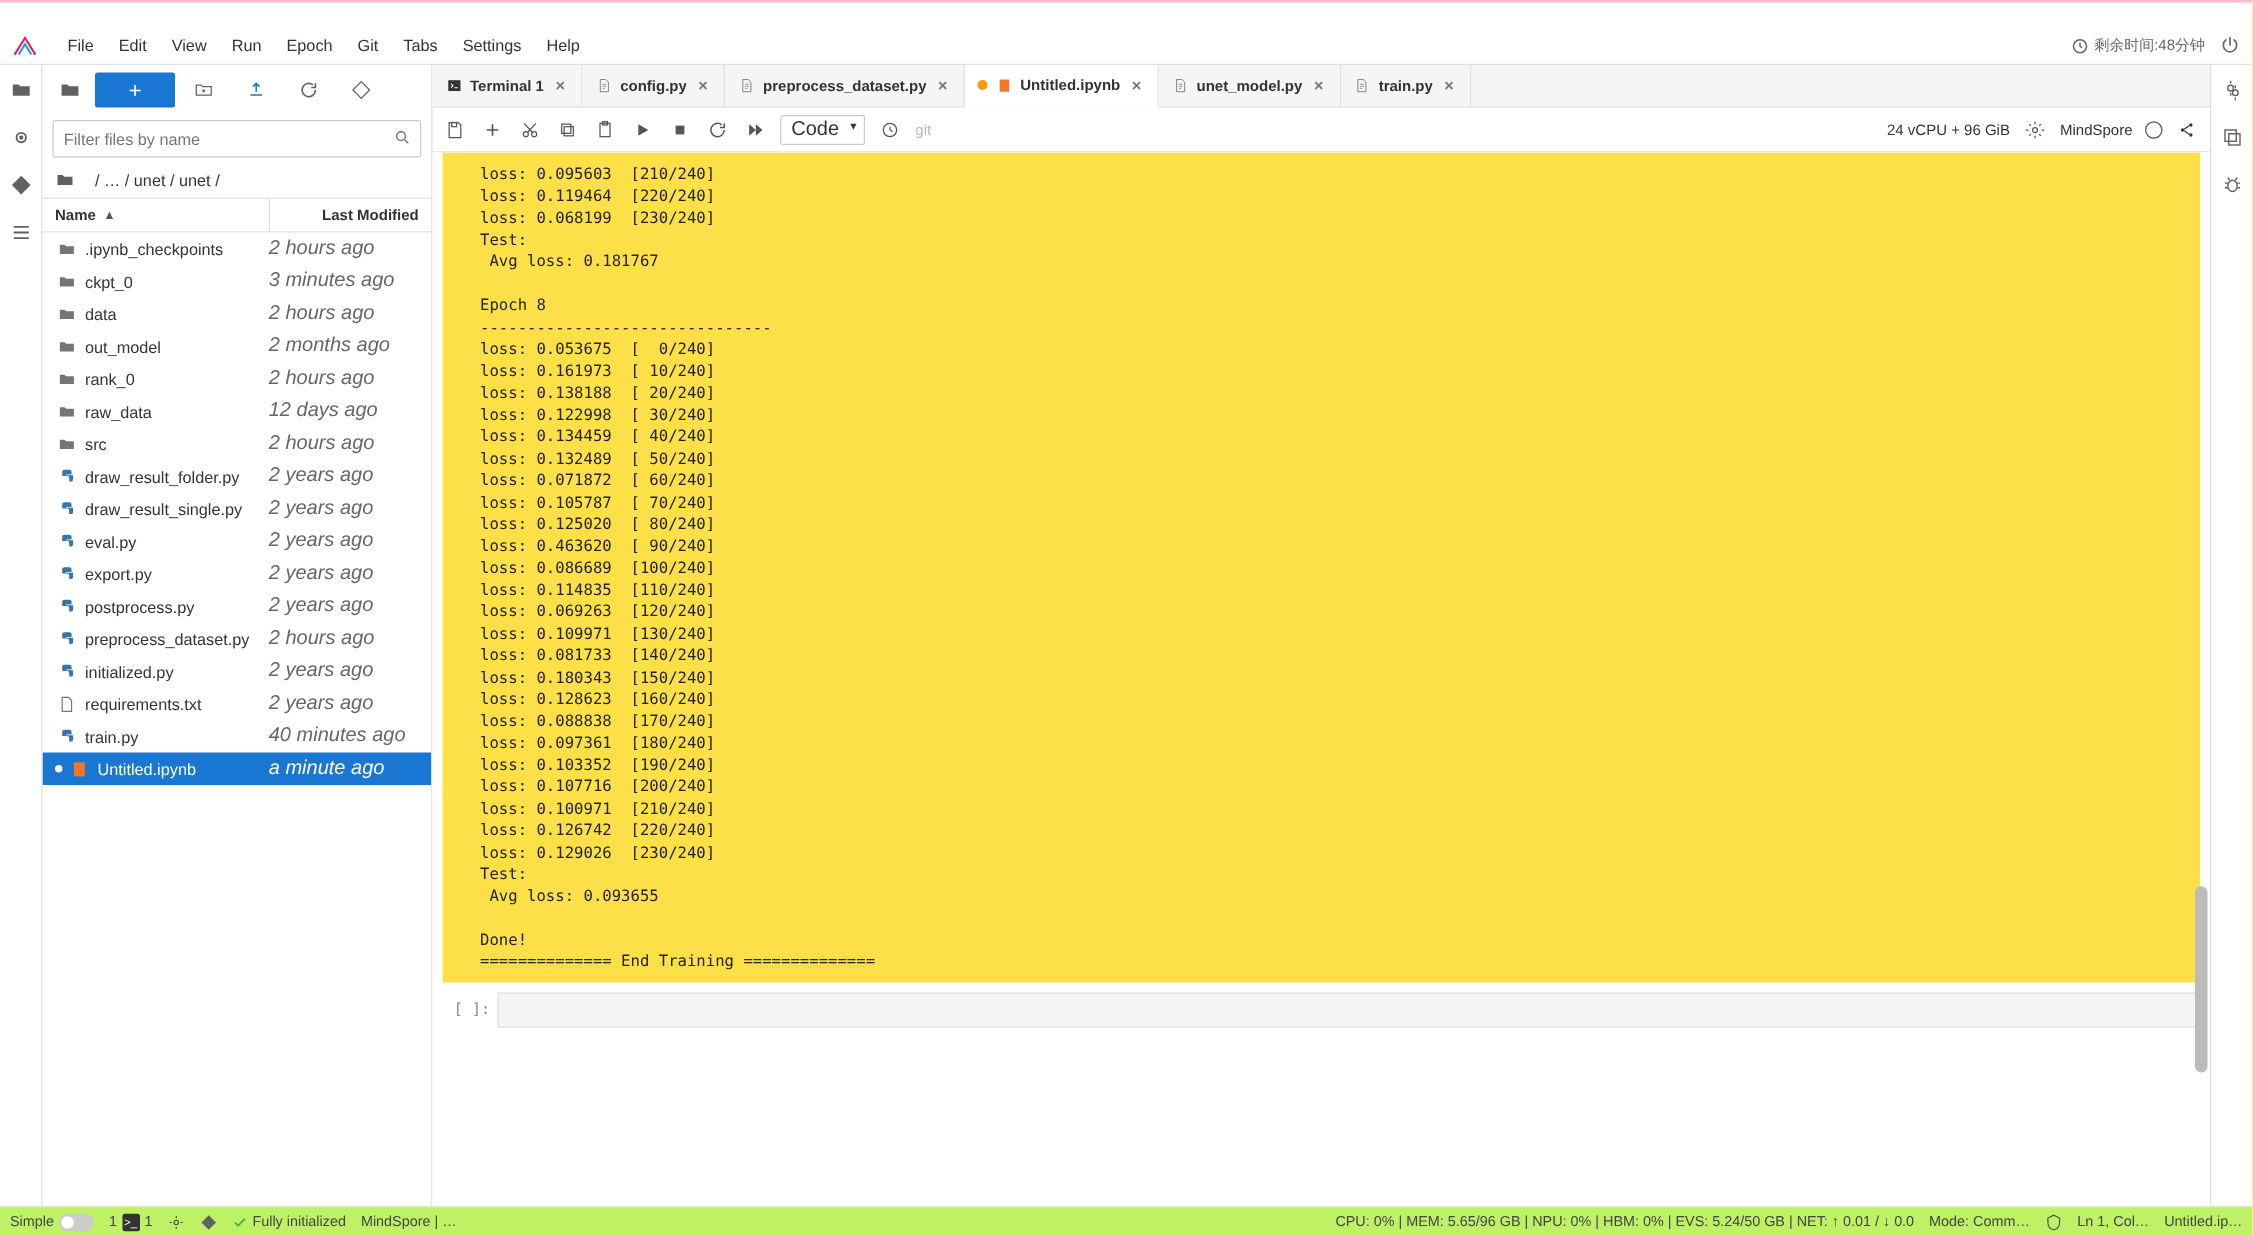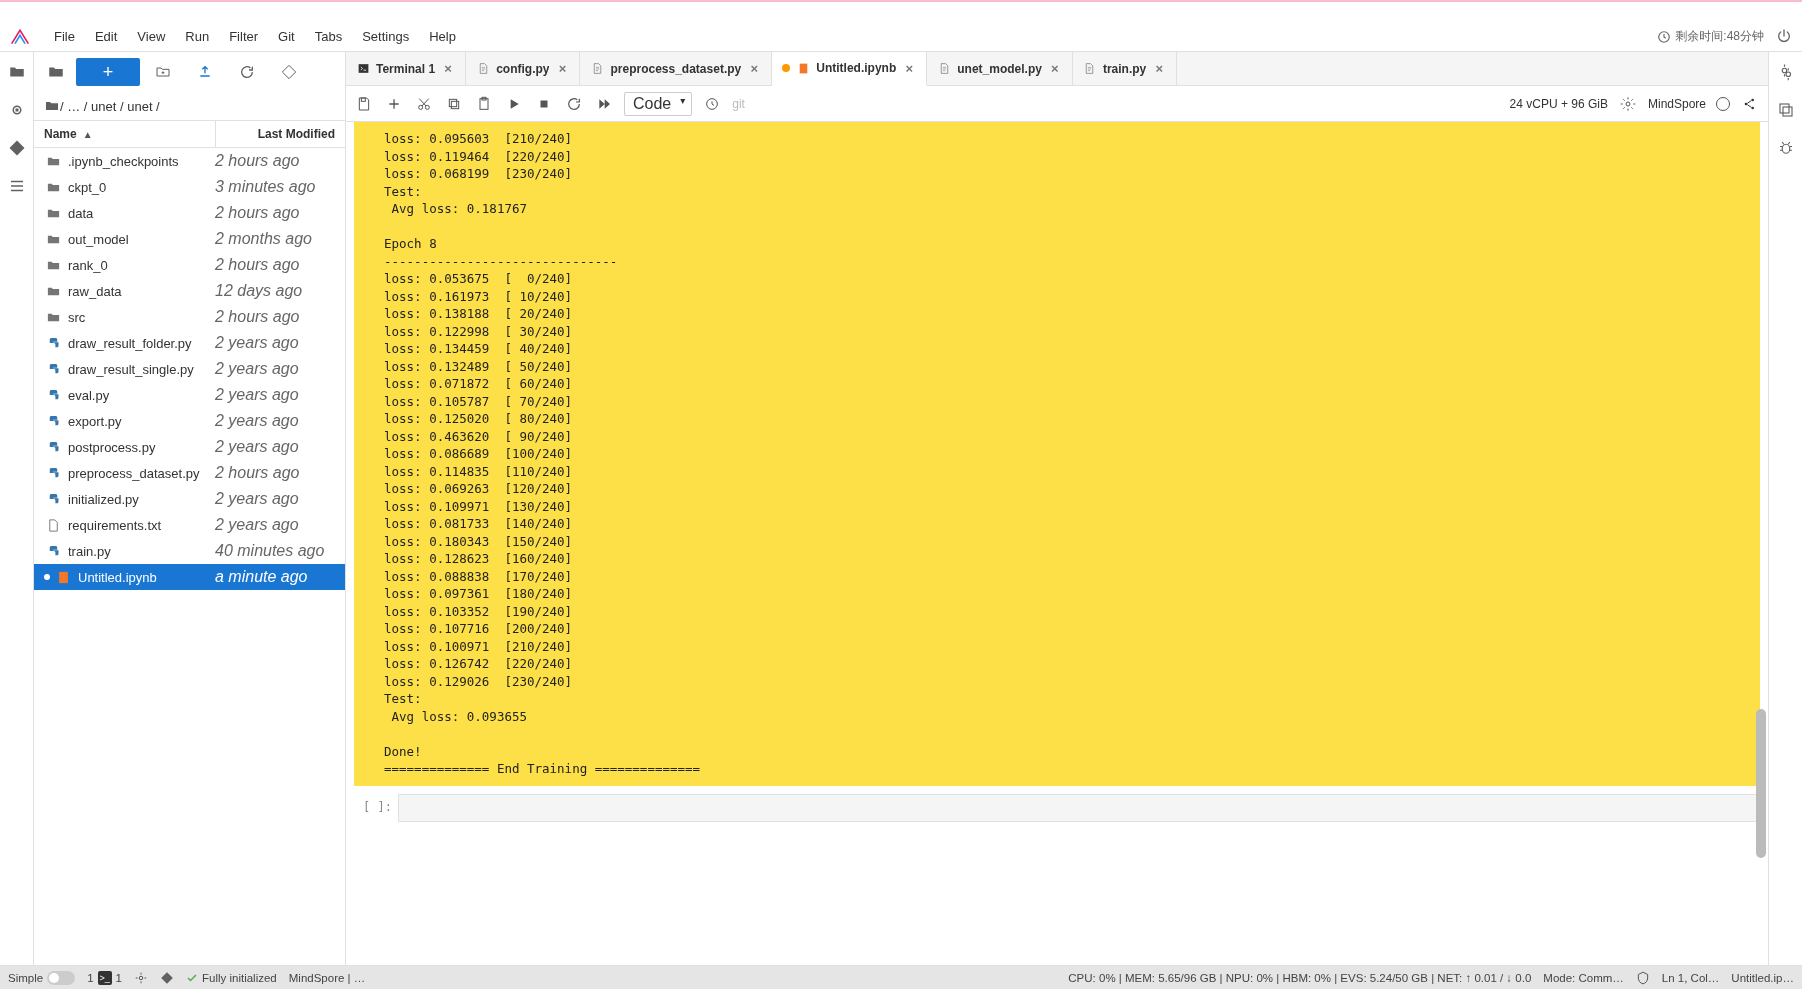--- a/index.html
+++ b/index.html
@@ -23,21 +23,21 @@
 .sidebar-toolbar { display: flex; align-items: center; padding: 6px 6px; gap:4px; }
 .sidebar-toolbar .new-launcher { width:32px;height:28px;display:flex;align-items:center;justify-content:center;color:#616161;cursor:pointer;}
 .sidebar-toolbar .btn-blue { background:#1976d2;color:#fff;width:64px;height:28px;border:none;border-radius:2px;display:flex;align-items:center;justify-content:center;cursor:pointer;font-size:18px;}
 .sidebar-toolbar .tool-icon { width:38px;height:28px;display:flex;align-items:center;justify-content:center;color:#616161;cursor:pointer;}
 
 .filter-row { padding: 4px 8px; }
 .filter-input { width:100%; height:30px; border:1px solid #ccc; border-radius:2px; padding:0 30px 0 8px; font-size:13px; position:relative;}
 .filter-wrap { position:relative; }
 .filter-wrap .search-icon{position:absolute;right:8px;top:7px;color:#777;}
 
-.breadcrumb { display:flex; align-items:center; gap:0; padding:6px 10px; font-size:13px; color:#333; }
+.breadcrumb { display:flex; align-items:center; gap:16px; padding:6px 10px; font-size:13px; color:#333; }
 .breadcrumb .folder-icon{color:#616161;}
 .breadcrumb span{cursor:pointer;}
 
 .file-header { display:flex; border-top:1px solid #e0e0e0; border-bottom:1px solid #e0e0e0; font-weight:600; font-size:12px;}
 .file-header .col-name{flex:1;padding:6px 10px;display:flex;align-items:center;gap:6px;}
 .file-header .col-mod{width:130px;padding:6px 10px;text-align:right;border-left:1px solid #e0e0e0;}
 .file-header .sort-icon{font-size:10px;color:#555;}
 
 .file-list { flex:1; overflow-y:auto; }
 .file-row { display:flex; align-items:center; padding:4px 10px; cursor:pointer; height:26px;}
@@ -71,21 +71,21 @@
 .cell-input { display:flex; }
 .cell-prompt { width:44px; font-family:monospace; font-size:12px; color:#888; text-align:right; padding:6px 6px 0 0;}
 .cell-code { flex:1; background:#f5f5f5; border:1px solid #e0e0e0; min-height:28px; padding:4px 8px;}
 
 .nb-scrollbar{position:absolute;right:0;top:8px;width:14px;height:calc(100% - 16px);}
 .nb-scrollbar .thumb{position:absolute;right:2px;width:10px;background:#bbb;border-radius:5px;top:70%;height:18%;}
 
 .right-bar { width:34px; border-left:1px solid #e0e0e0; display:flex;flex-direction:column;align-items:center;padding-top:10px;gap:18px;}
 .right-bar .r-icon{width:20px;height:20px;color:#616161;cursor:pointer;display:flex;align-items:center;justify-content:center;}
 
-.statusbar { display:flex; align-items:center; height:24px; border-top:1px solid #e0e0e0; font-size:11.5px; padding:0 8px; gap:12px; background:#e5e5e5;}
+.statusbar { display:flex; align-items:center; height:24px; border-top:1px solid #e0e0e0; font-size:11.5px; padding:0 8px; gap:12px; background:#bef264;}
 .statusbar .sb-item{display:flex;align-items:center;gap:4px;color:#444;}
 .statusbar .spacer{flex:1;}
 .statusbar .toggle{width:28px;height:14px;background:#ccc;border-radius:7px;position:relative;}
 .statusbar .toggle::after{content:"";position:absolute;left:2px;top:2px;width:10px;height:10px;background:#fff;border-radius:50%;}
 .statusbar .term-badge{background:#333;color:#fff;width:14px;height:14px;display:flex;align-items:center;justify-content:center;font-size:9px;border-radius:2px;}
 
 svg{display:block;}
 </style>
 </head>
 <body>
@@ -97,21 +97,21 @@
       <svg viewBox="0 0 24 24" width="20" height="20">
           <path d="M2 20 L12 4 L22 20" fill="none" stroke="#e91e63" stroke-width="2"></path>
           <path d="M6 20 L12 10 L18 20" fill="none" stroke="#2196f3" stroke-width="2"></path>
         </svg>
     </div>
     <div id="menu-items" style="display: flex;">
         <span class="menu-item">File</span>
         <span class="menu-item">Edit</span>
         <span class="menu-item">View</span>
         <span class="menu-item">Run</span>
-        <span class="menu-item">Filter</span>
+        <span class="menu-item">Epoch</span>
         <span class="menu-item">Git</span>
         <span class="menu-item">Tabs</span>
         <span class="menu-item">Settings</span>
         <span class="menu-item">Help</span>
       </div>
     <div class="spacer"></div>
     <div class="rtime">
       <svg width="14" height="14" viewBox="0 0 24 24">
           <circle cx="12" cy="12" r="9" fill="none" stroke="#666" stroke-width="2"></circle>
           <path d="M12 7v5l3 2" stroke="#666" stroke-width="2" fill="none"></path>
@@ -173,20 +173,31 @@
         <div class="tool-icon">
             <svg viewBox="0 0 24 24" width="16" height="16">
               <path d="M20 12a8 8 0 1 1-3-6.2M20 4v5h-5" fill="none" stroke="#616161" stroke-width="2"></path>
             </svg>
           </div>
         <div class="tool-icon">
             <svg viewBox="0 0 24 24" width="16" height="16">
               <path d="M12 2l10 10-10 10L2 12z" fill="none" stroke="#616161" stroke-width="1.5"></path>
             </svg>
           </div>
+      </div>
+      <div class="filter-row">
+        <div class="filter-wrap">
+          <input class="filter-input" placeholder="Filter files by name" style="">
+          <span class="search-icon">
+              <svg width="14" height="14" viewBox="0 0 24 24">
+                <circle cx="10" cy="10" r="6" fill="none" stroke="#777" stroke-width="2"></circle>
+                <path d="M15 15l5 5" stroke="#777" stroke-width="2"></path>
+              </svg>
+            </span>
+        </div>
       </div>
       <div class="breadcrumb">
         <span class="folder-icon">
             <svg viewBox="0 0 24 24" width="16" height="16">
               <path d="M3 6h6l2 2h10v10H3z" fill="#616161"></path>
             </svg>
           </span>
         <span id="bc">/ … / unet / unet /</span>
       </div>
       <div class="file-header">

